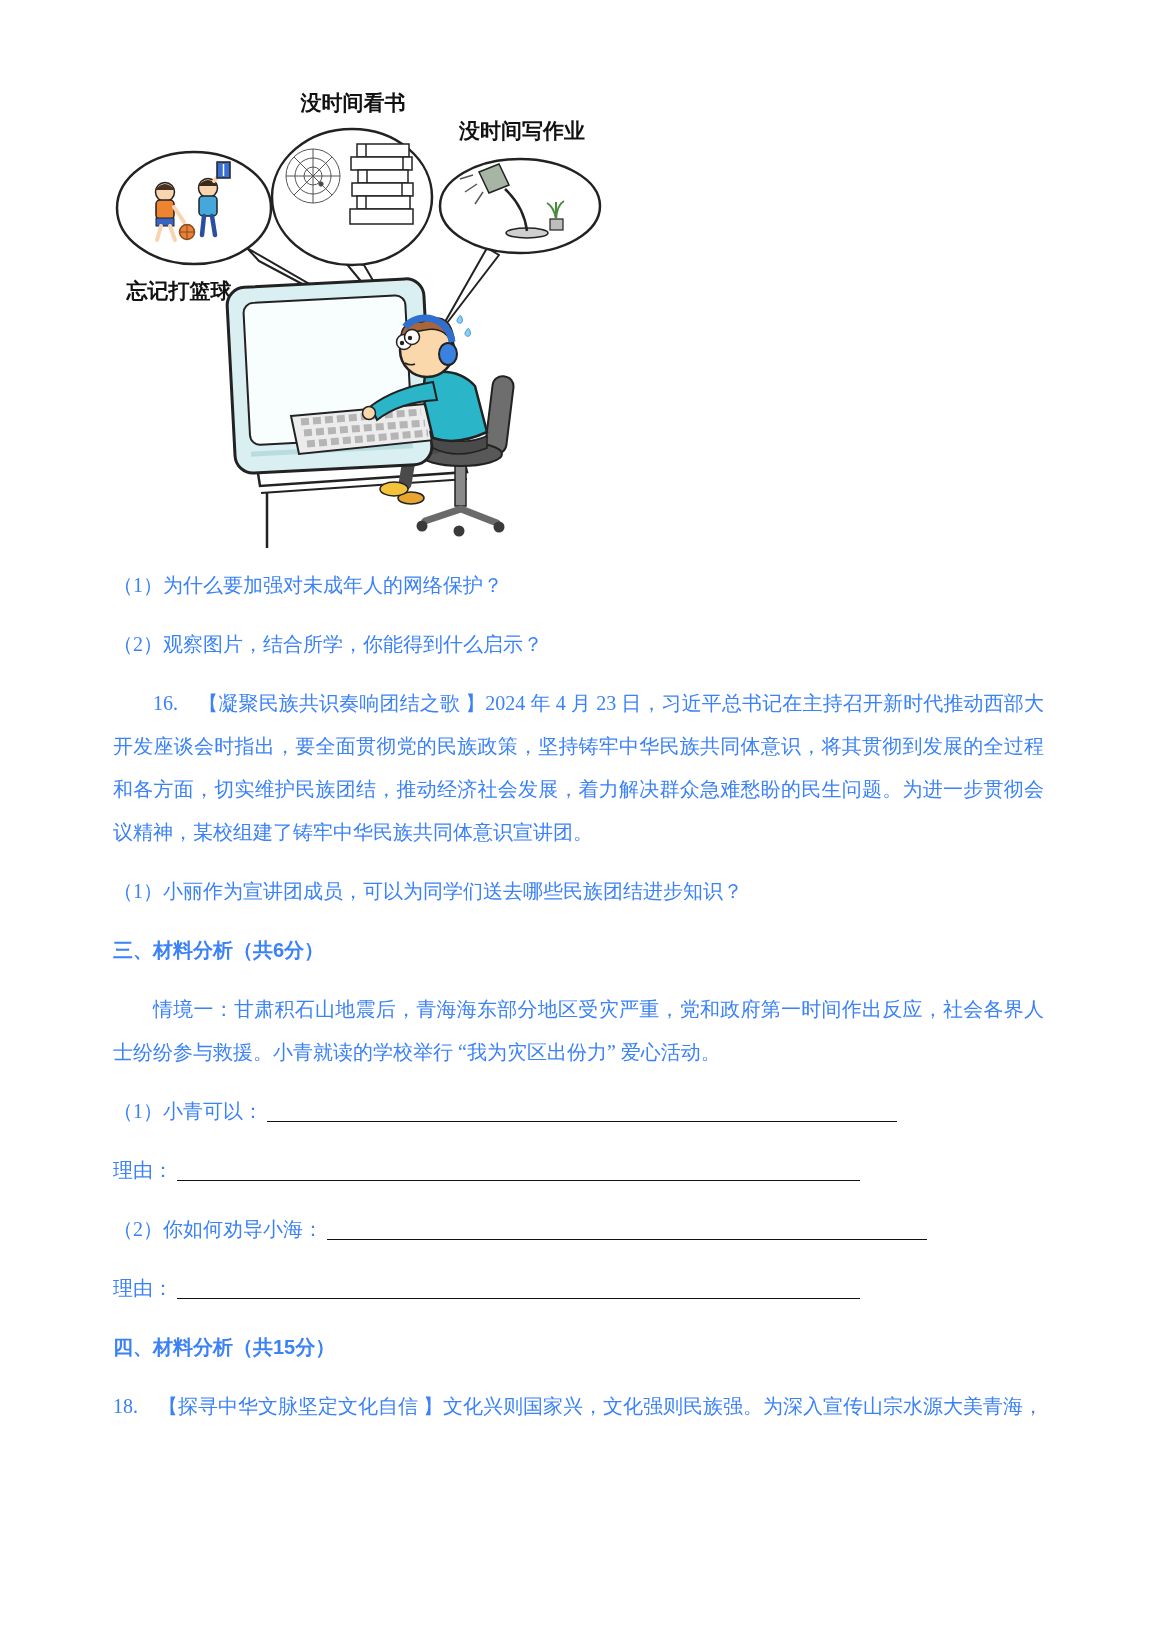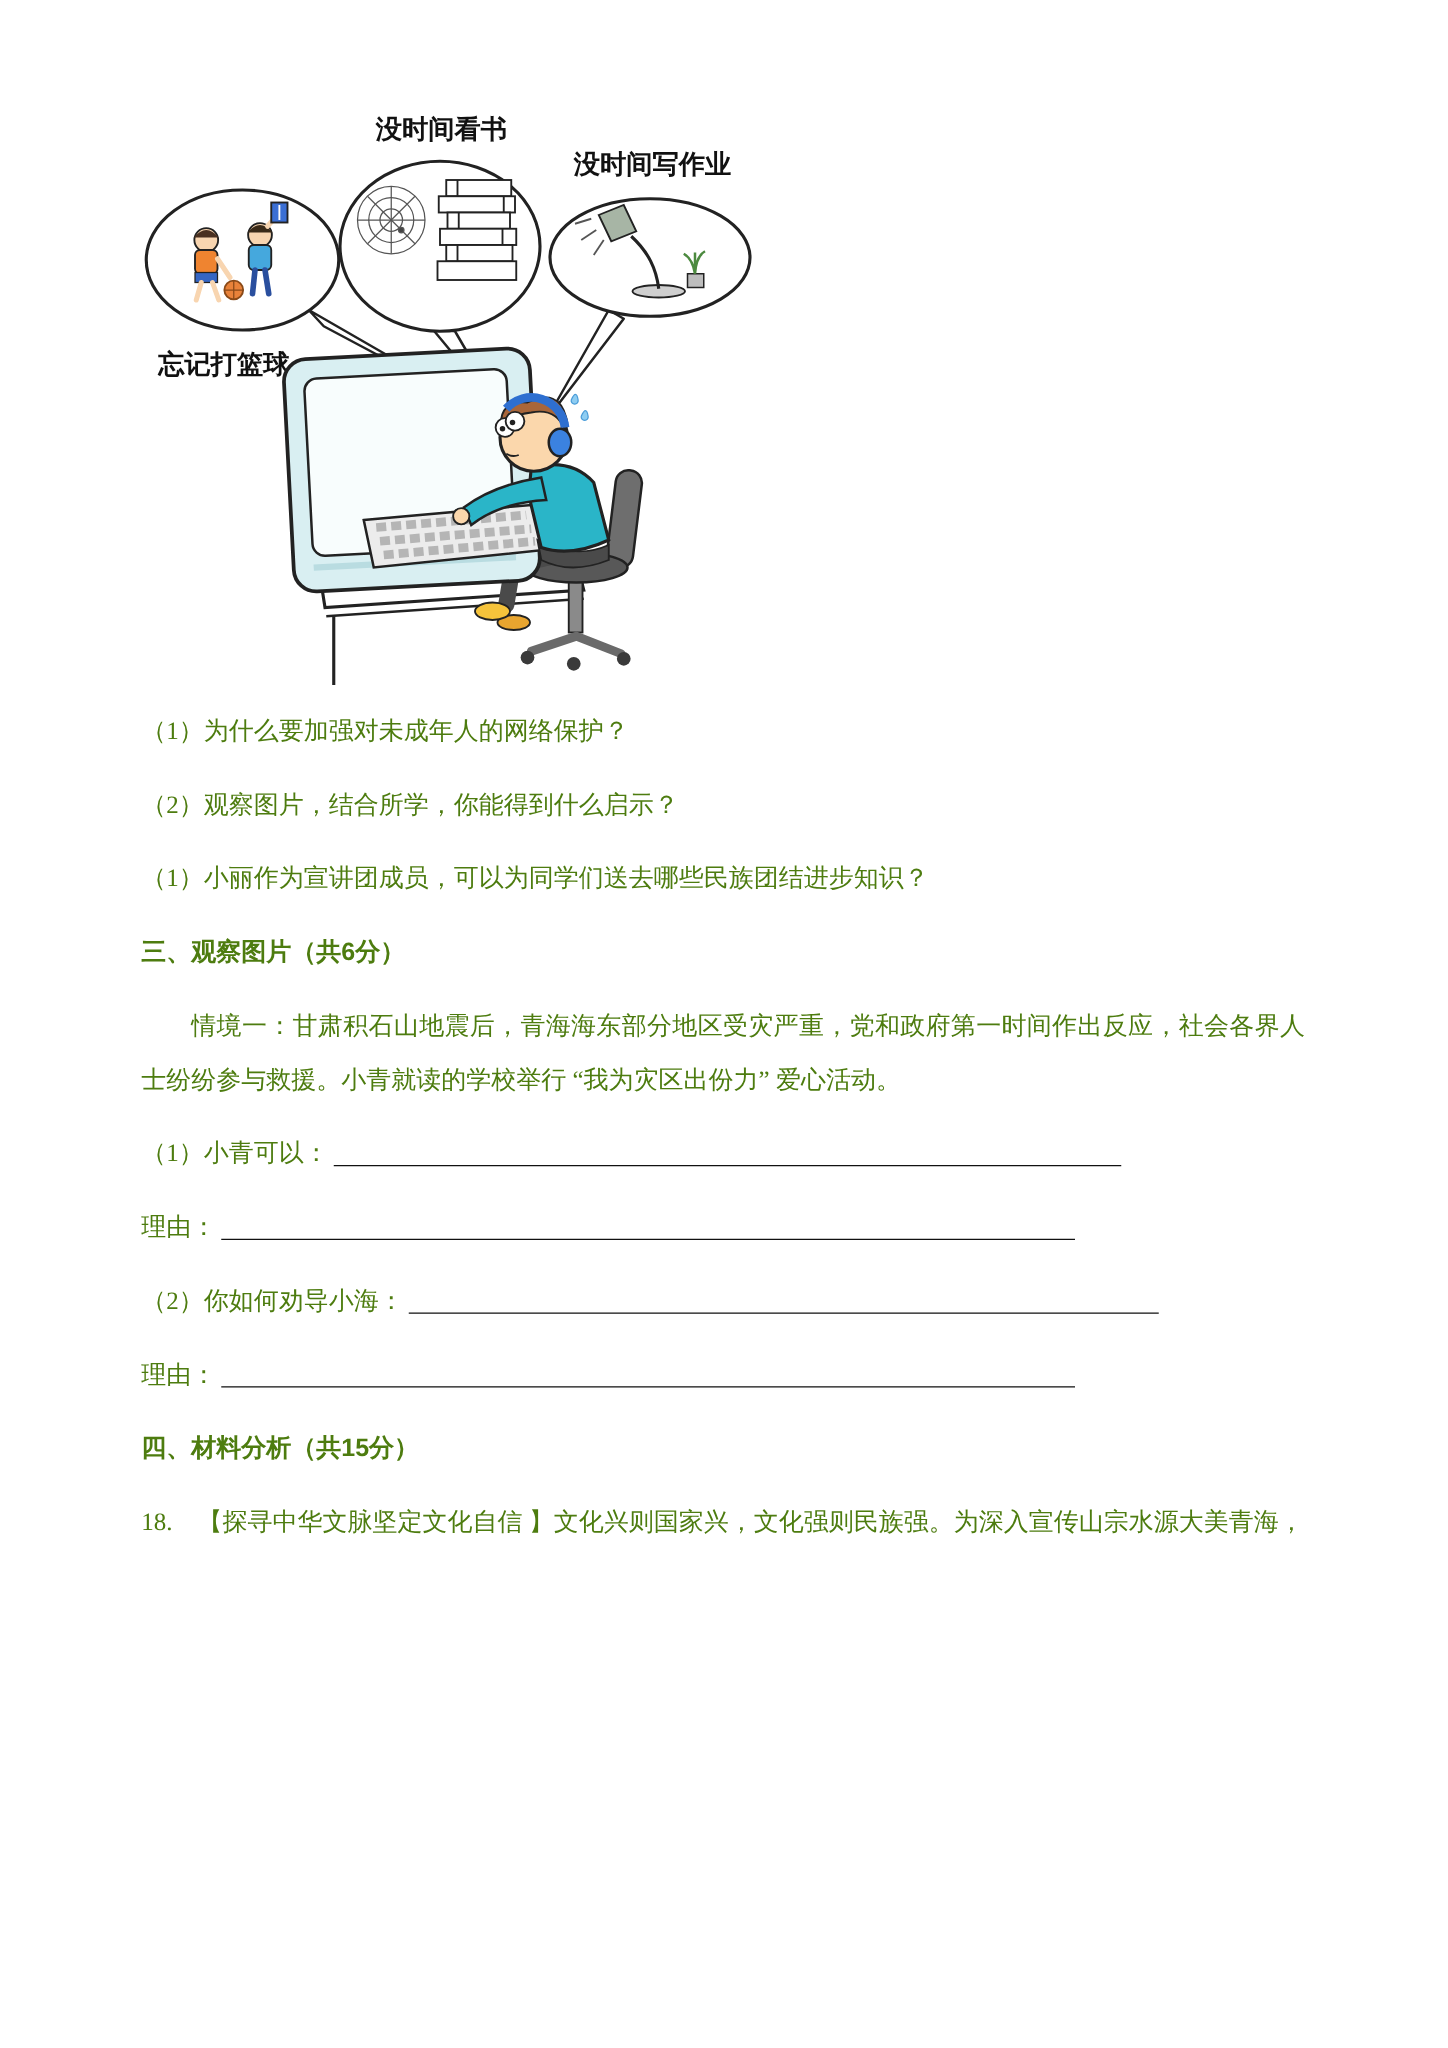--- a/index.html
+++ b/index.html
@@ -2,21 +2,21 @@
 <html><head>
 <meta charset="utf-8">
 <style>
   html, body { margin: 0; padding: 0; background: #ffffff; }
   .page {
     position: relative;
     width: 1158px;
     height: 1638px;
     background: #ffffff;
     font-family: "Liberation Serif", "DejaVu Serif", serif;
-    color: #4d7c0f;
+    color: #3b82f6;
     overflow: hidden;
   }
   .figure {
     position: absolute;
     left: 95px;
     top: 80px;
     width: 540px;
     height: 475px;
   }
   .content {
@@ -193,23 +193,24 @@
         <path d="M362,240 q4,-9 5.5,0 a2.8,2.8 0 1 1 -5.5,0 Z" fill="#8ecdf2" stroke="#4a9cd8" stroke-width="1"></path>
         <path d="M370,253 q4,-9 5.5,0 a2.8,2.8 0 1 1 -5.5,0 Z" fill="#8ecdf2" stroke="#4a9cd8" stroke-width="1"></path>
       </g>
     </svg>
   </div>
 
   <div class="content">
     <p class="line">（1）为什么要加强对未成年人的网络保护？</p>
     <p class="line">（2）观察图片，结合所学，你能得到什么启示？</p>
 
+    <p class="para indent">16.　【凝聚民族共识奏响团结之歌 】2024 年 4 月 23 日，习近平总书记在主持召开新时代推动西部大开发座谈会时指出，要全面贯彻党的民族政策，坚持铸牢中华民族共同体意识，将其贯彻到发展的全过程和各方面，切实维护民族团结，推动经济社会发展，着力解决群众急难愁盼的民生问题。为进一步贯彻会议精神，某校组建了铸牢中华民族共同体意识宣讲团。</p>
     <p class="line">（1）小丽作为宣讲团成员，可以为同学们送去哪些民族团结进步知识？</p>
 
-    <p class="line heading">三、观察图片（共6分）</p>
+    <p class="line heading">三、材料分析（共6分）</p>
 
     <p class="para indent">情境一：甘肃积石山地震后，青海海东部分地区受灾严重，党和政府第一时间作出反应，社会各界人士纷纷参与救援。小青就读的学校举行 “我为灾区出份力” 爱心活动。</p>
 
     <p class="line"><span>（1）小青可以：</span><span class="blank blank-a"></span></p>
     <p class="line"><span>理由：</span><span class="blank blank-b"></span></p>
 
 
     <p class="line"><span>（2）你如何劝导小海：</span><span class="blank blank-c"></span></p>
     <p class="line"><span>理由：</span><span class="blank blank-d"></span></p>
 

